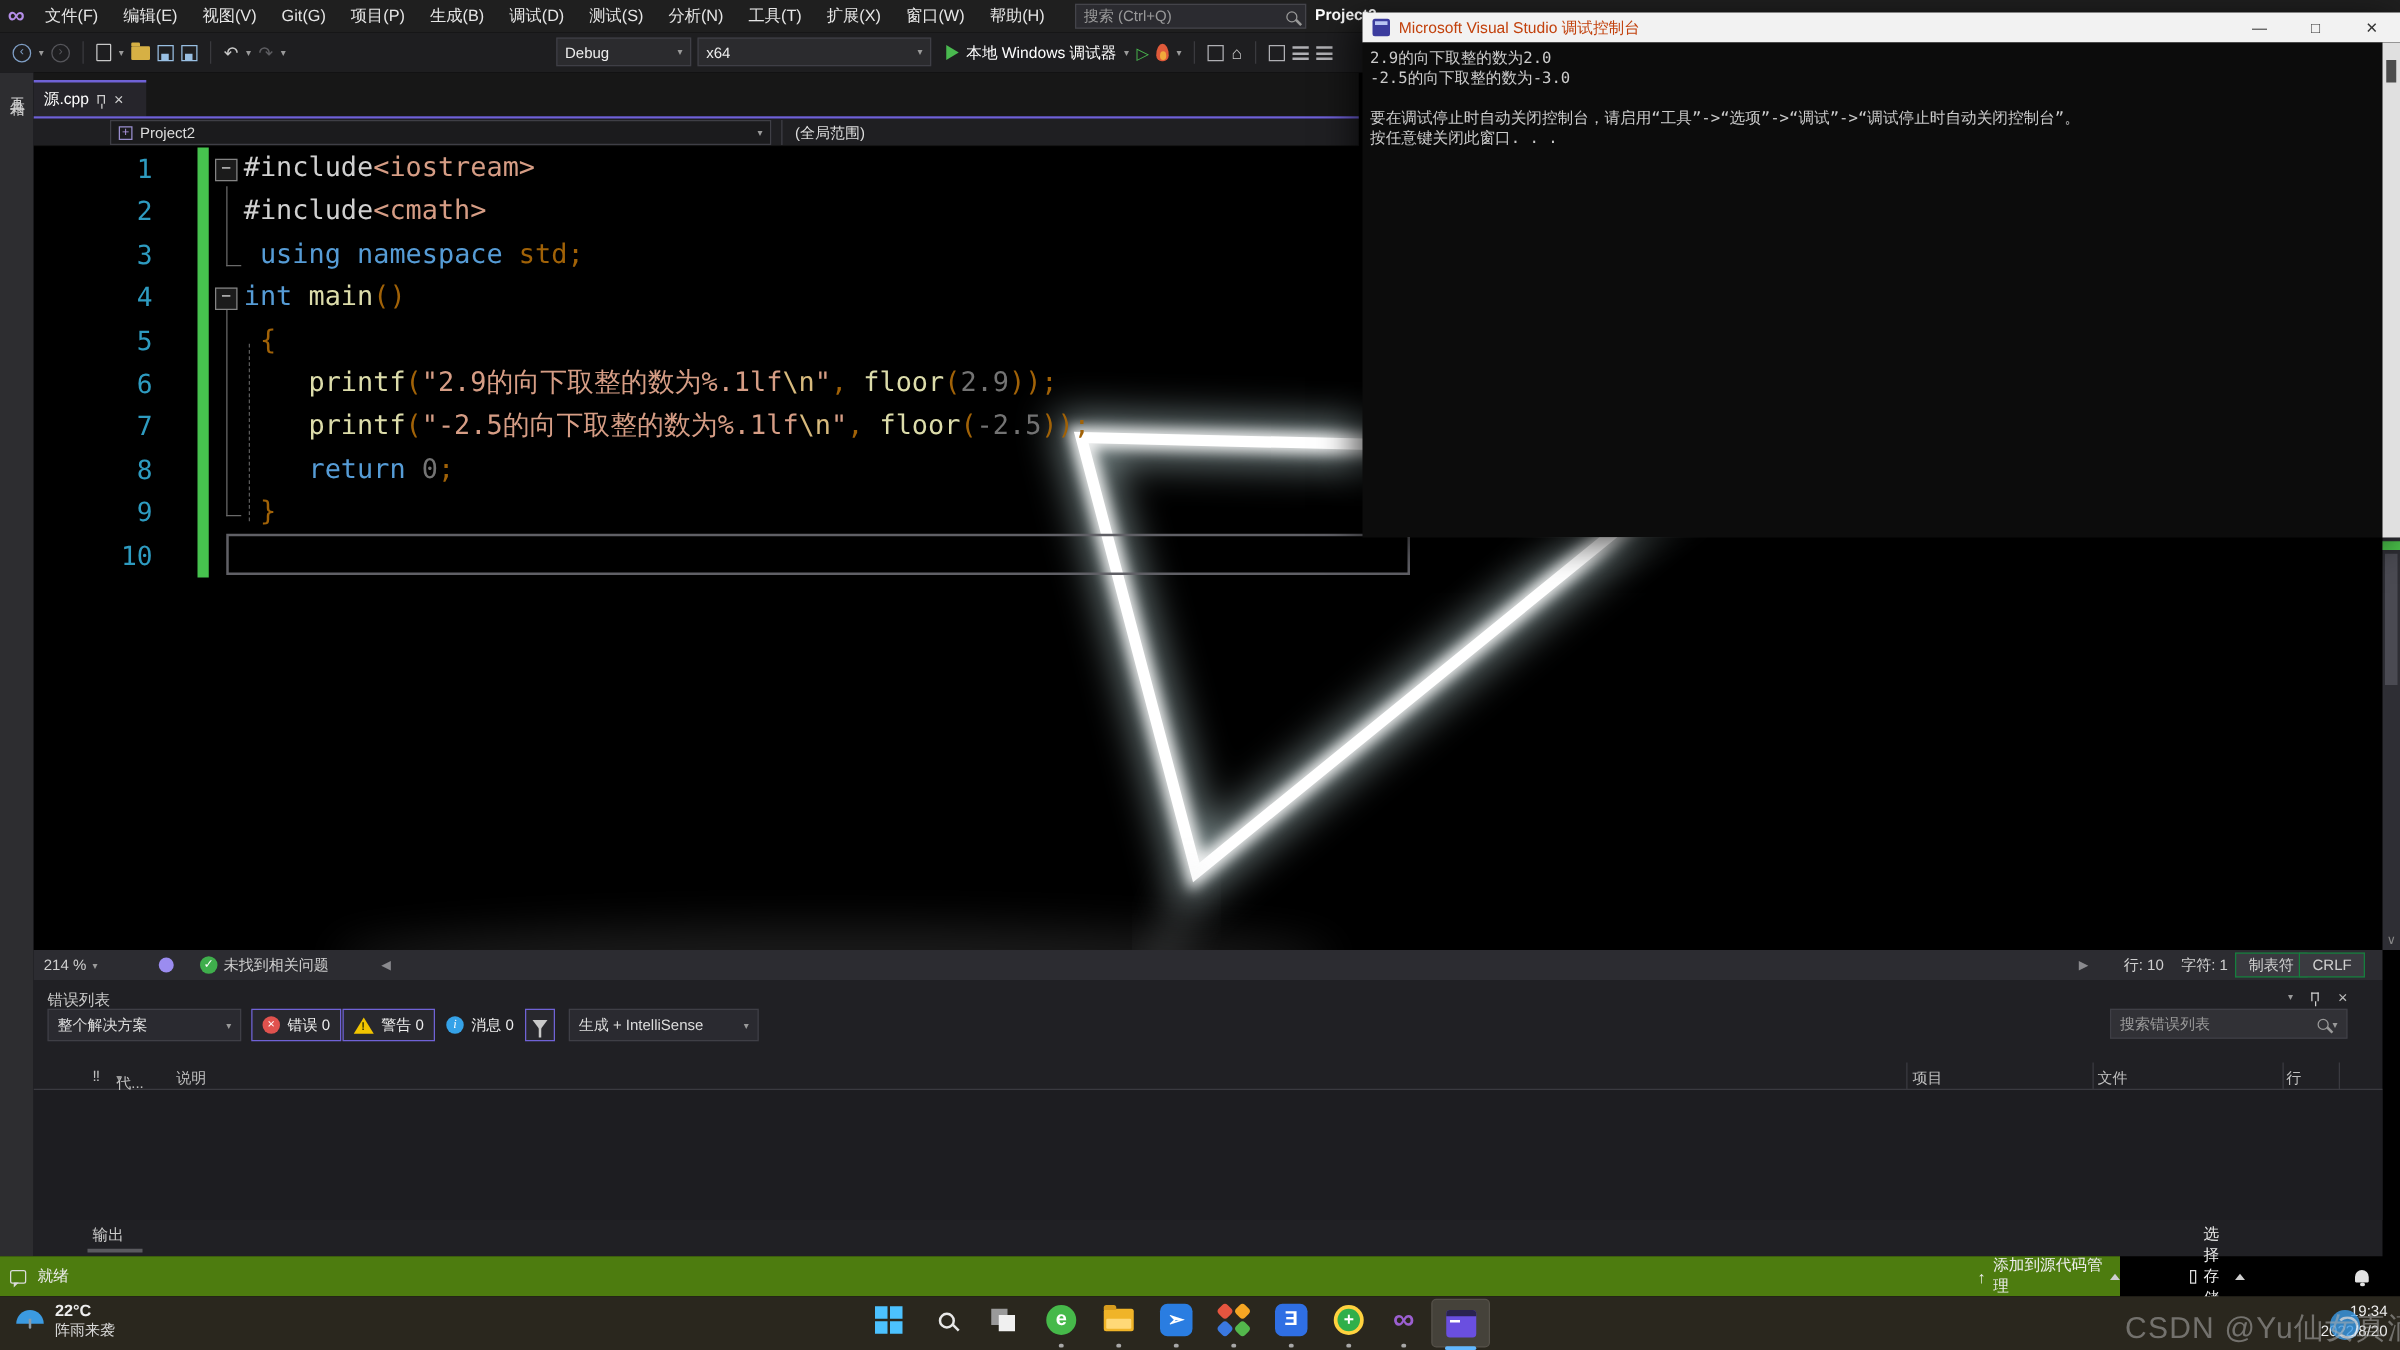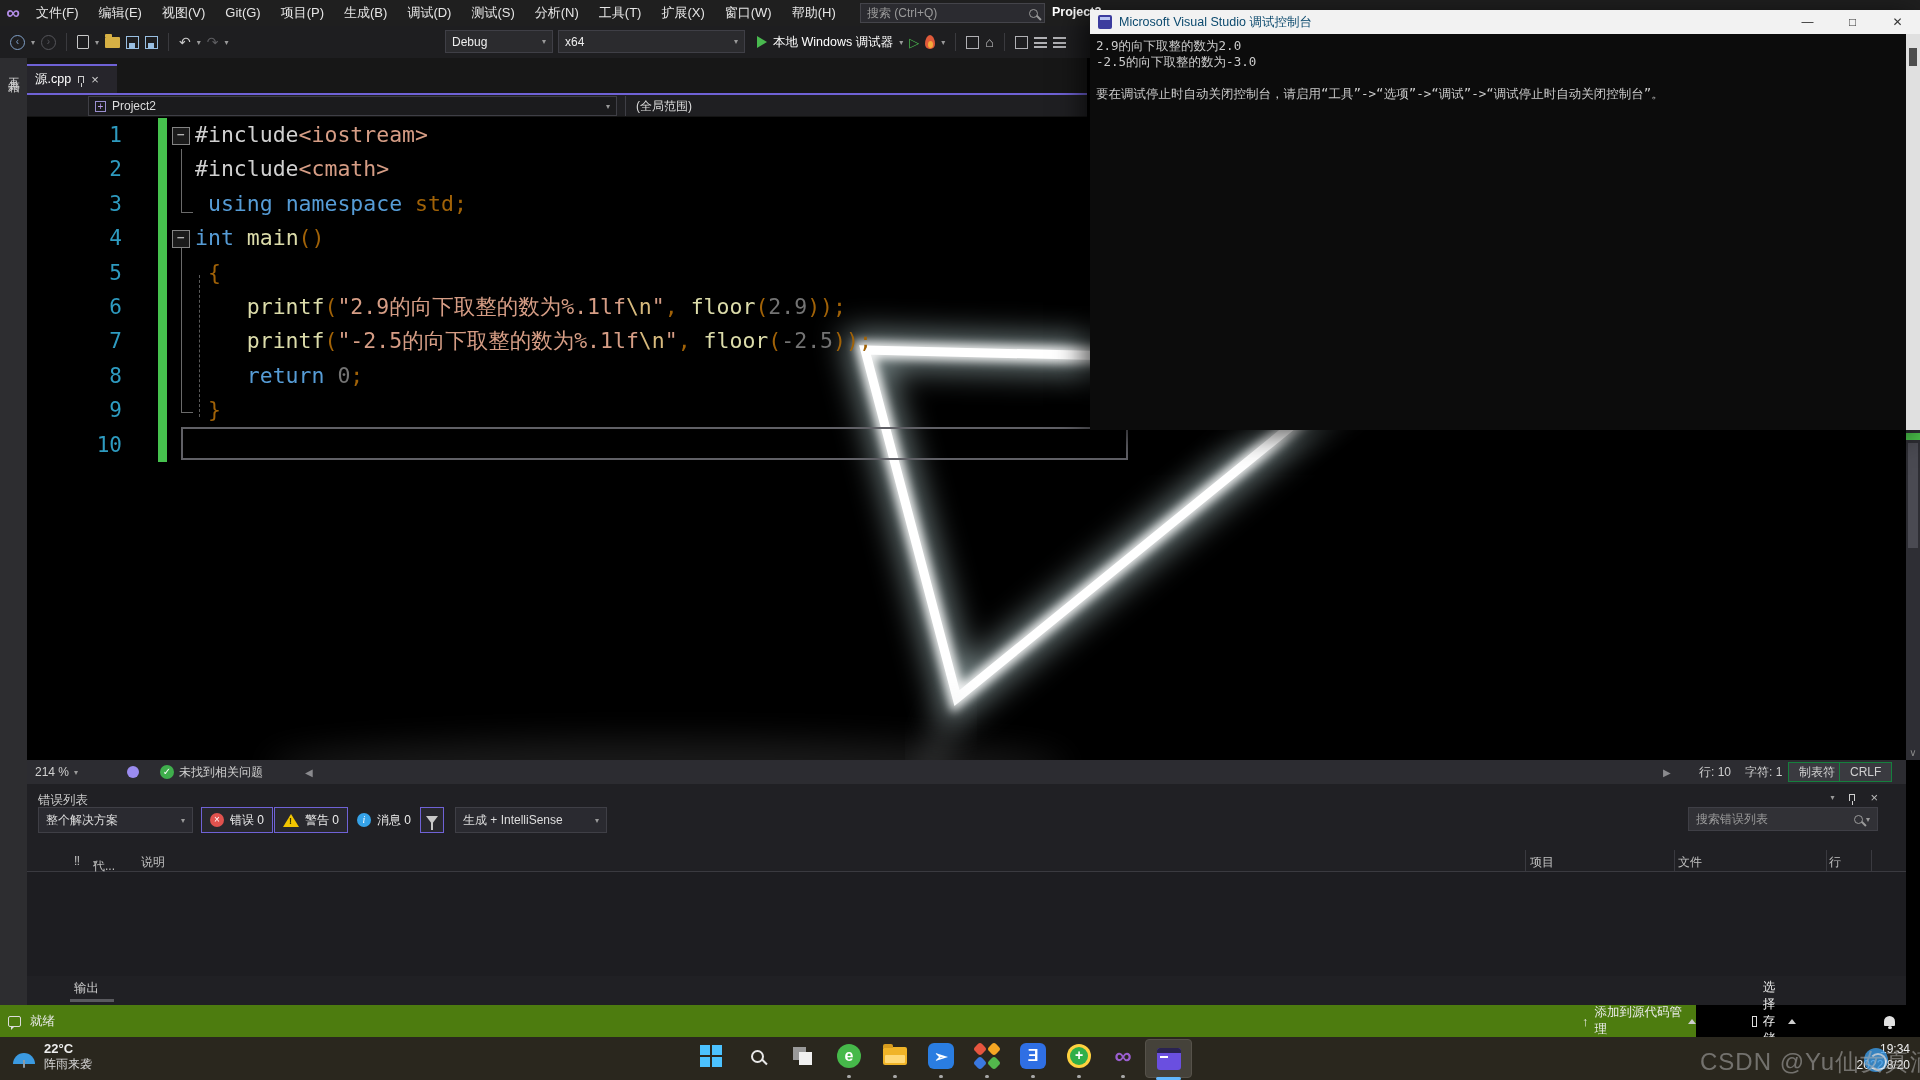--- a/index.html
+++ b/index.html
@@ -104,33 +104,33 @@
 #vsstatus{position:absolute;left:0;top:1005px;width:1696px;height:32px;background:#4d7c0f;color:#ececec;font-size:12.5px}
 #vsstatus .it{position:absolute;top:0;height:32px;display:flex;align-items:center;gap:6px}
 .bubble{width:13px;height:11px;border:1.5px solid #dcdcdc;border-radius:2px;position:relative}
 .bubble::after{content:"";position:absolute;left:2px;bottom:-4px;width:0;height:0;border-top:4px solid #dcdcdc;border-right:4px solid transparent}
 .bell{width:11px;height:10px;background:#e2e2e2;border-radius:6px 6px 1px 1px;position:relative}
 .bell::after{content:"";position:absolute;left:3.5px;bottom:-3px;width:4px;height:3px;background:#e2e2e2;border-radius:50%}
 .tri-up{width:0;height:0;border-left:4px solid transparent;border-right:4px solid transparent;border-bottom:5px solid #cfcfcf}
 
 
 #conwin{position:absolute;left:1090px;top:10px;width:830px;height:420px;z-index:50;box-shadow:-8px 6px 26px rgba(0,0,0,.65)}
-#contitle{position:absolute;left:0;top:0;width:100%;height:24px;background:#f2f2f2;color:#0c4a6e;font-size:12.5px;display:flex;align-items:center;padding-left:8px;gap:7px}
+#contitle{position:absolute;left:0;top:0;width:100%;height:24px;background:#f2f2f2;color:#c2410c;font-size:12.5px;display:flex;align-items:center;padding-left:8px;gap:7px}
 .con-ic{width:14px;height:14px;background:#3c3c9e;border-radius:2px;position:relative}
 .con-ic::after{content:"";position:absolute;left:2px;top:2px;width:10px;height:3px;background:#b9c4f2}
 #conbtns{position:absolute;right:0;top:0;height:24px;display:flex}
 #conbtns .cb{width:45px;height:24px;display:flex;align-items:center;justify-content:center;color:#333;font-size:12px}
 #conbody{position:absolute;left:0;top:24px;width:100%;height:396px;background:#0c0c0c;color:#cccccc;font-family:"DejaVu Sans Mono",monospace;font-size:12.5px;line-height:16px;padding:4px 16px 0 6px;overflow:hidden}
 .con-line{white-space:pre;min-height:16px}
 #conscroll{position:absolute;right:0;top:24px;width:14px;height:396px;background:#e0e0e0}
 #conscroll .thumb{position:absolute;left:3px;top:14px;width:8px;height:18px;background:#4d4d4d}
 
 
 #taskbar{position:absolute;left:0;top:1037px;width:1920px;height:43px;background:#2a271e;z-index:60;color:#eee}
-#weather{position:absolute;left:12px;top:4px;display:flex;gap:8px;align-items:center}
+#weather{position:absolute;left:12px;top:4px;display:flex;gap:8px;}
 .umb{width:24px;height:22px;position:relative}
 .umb::before{content:"";position:absolute;left:1px;top:7px;width:22px;height:11px;background:#3b9ae1;border-radius:11px 11px 0 0}
 .umb::after{content:"";position:absolute;left:11px;top:14px;width:2px;height:8px;background:#8a9aa8;border-radius:0 0 2px 2px}
 #weather .t1{font-size:13px;font-weight:bold}
 #weather .t2{font-size:12px;color:#d8d8d8}
 .tk-ic{position:absolute;top:6px;width:26px;height:26px;display:flex;align-items:center;justify-content:center}
 .tk-dot{position:absolute;top:38px;width:4px;height:3px;border-radius:2px;background:#a8a8a8}
 .winlogo{display:grid;grid-template-columns:10px 10px;grid-template-rows:10px 10px;gap:2px}
 .winlogo i{background:#4cc2ff}
 .magw{width:13px;height:13px;border:2px solid #e8e8e8;border-radius:50%;position:relative}
@@ -443,20 +443,21 @@
     <div id="conbtns">
       <span class="cb">—</span>
       <span class="cb">□</span>
       <span class="cb">✕</span>
     </div>
     <div id="conbody">
         <div class="con-line">2.9的向下取整的数为2.0</div>
         <div class="con-line">-2.5的向下取整的数为-3.0</div>
         <div class="con-line"></div>
         <div class="con-line">要在调试停止时自动关闭控制台，请启用“工具”-&gt;“选项”-&gt;“调试”-&gt;“调试停止时自动关闭控制台”。</div>
+        <div class="con-line">按任意键关闭此窗口. . .</div>
       </div>
     <div id="conscroll">
       <div class="thumb"></div>
     </div>
   </div>
 
   <div id="taskbar">
     <div id="weather">
       <span class="umb"></span>
       <span>

